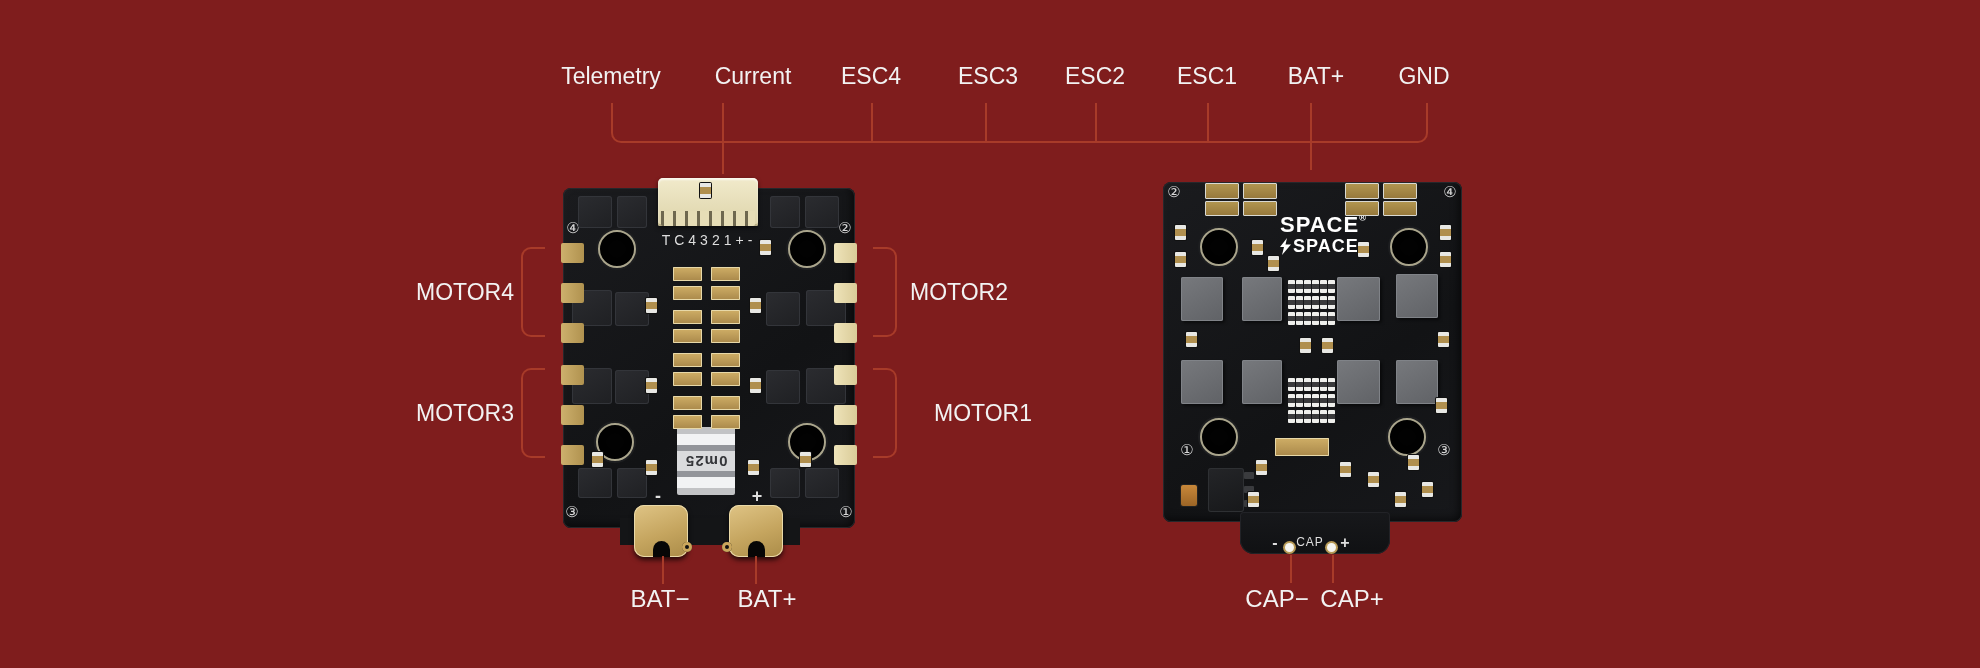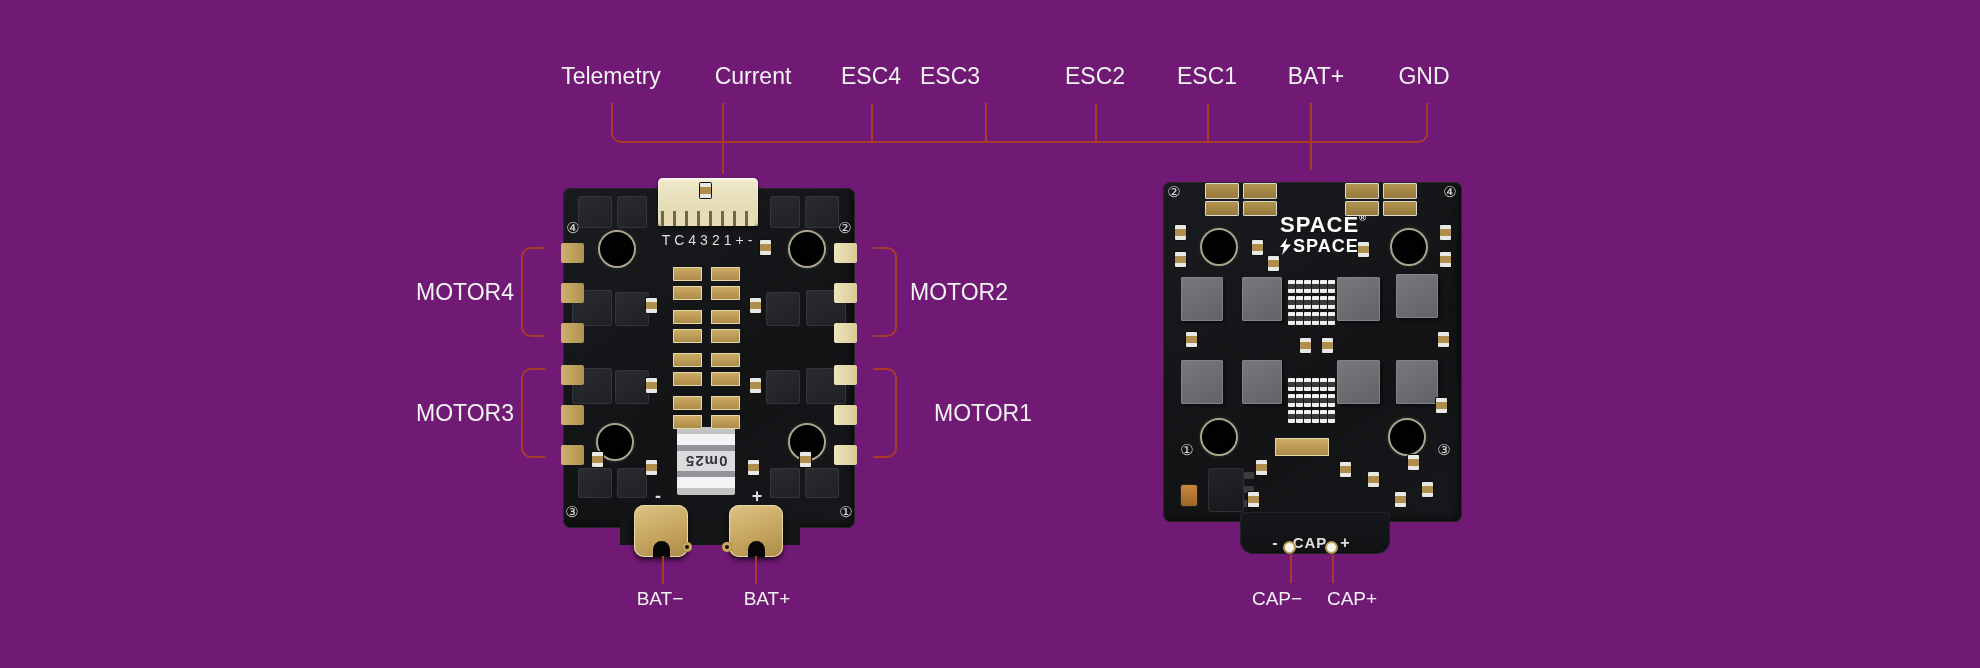--- a/index.html
+++ b/index.html
@@ -1,22 +1,22 @@
 <!DOCTYPE html>
 <html><head>
 <meta charset="utf-8">
 <style>
   html,body{margin:0;padding:0;background:#000;}
-  #stage{position:relative;width:1980px;height:668px;background:#701a75;overflow:hidden;
+  #stage{position:relative;width:1980px;height:668px;background:#7f1d1d;overflow:hidden;
          font-family:"Liberation Sans", sans-serif;color:#f2f2f2;}
 
   
   .pin-label{position:absolute;top:63px;height:26px;line-height:26px;font-size:23px;
              color:#f2f2f2;transform:translateX(-50%);white-space:nowrap;}
-  .bottom-label{position:absolute;top:586px;height:26px;line-height:26px;font-size:19px;
+  .bottom-label{position:absolute;top:586px;height:26px;line-height:26px;font-size:24px;
              color:#f2f2f2;transform:translateX(-50%);white-space:nowrap;}
   .side-label{position:absolute;height:26px;line-height:26px;font-size:23px;color:#f2f2f2;white-space:nowrap;}
   .tick{position:absolute;top:103px;width:2px;height:39px;background:#a83b29;}
   #bracket{position:absolute;left:611px;top:103px;width:813px;height:38px;
            border-left:2px solid #a83b29;border-right:2px solid #a83b29;border-bottom:2px solid #a83b29;
            border-bottom-left-radius:10px;border-bottom-right-radius:10px;}
   .drop{position:absolute;width:2px;background:#a83b29;}
   .motor-bracket{position:absolute;width:22px;}
   .mb-left{border-left:2px solid #a83b29;border-top:2px solid #a83b29;border-bottom:2px solid #a83b29;
            border-top-left-radius:10px;border-bottom-left-radius:10px;}
@@ -66,21 +66,21 @@
   .tleg{position:absolute;width:10px;height:7px;background:#3a3b3e;border-radius:1px;}
 </style>
 </head>
 <body>
 
 <div id="stage">
 
   <div class="pin-label" style="left:611px">Telemetry</div>
   <div class="pin-label" style="left:753px">Current</div>
   <div class="pin-label" style="left:871px">ESC4</div>
-  <div class="pin-label" style="left:950px">ESC3</div>
+  <div class="pin-label" style="left:988px">ESC3</div>
   <div class="pin-label" style="left:1095px">ESC2</div>
   <div class="pin-label" style="left:1207px">ESC1</div>
   <div class="pin-label" style="left:1316px">BAT+</div>
   <div class="pin-label" style="left:1424px">GND</div>
 
   <div id="bracket"></div>
   <div class="tick" style="left:722px"></div>
   <div class="tick" style="left:871px"></div>
   <div class="tick" style="left:985px"></div>
   <div class="tick" style="left:1095px"></div>
@@ -216,21 +216,21 @@
     <div class="corner-num" style="left:281px;top:268px">③</div>
 
     <div class="orange-cap" style="left:18px;top:303px;width:16px;height:21px"></div>
     <div class="transistor" style="left:45px;top:286px;width:36px;height:44px">
       <div class="tleg" style="left:36px;top:4px"></div>
       <div class="tleg" style="left:36px;top:18px"></div>
       <div class="tleg" style="left:36px;top:32px"></div>
     </div>
     <div class="gold-cell" style="left:112px;top:256px;width:54px;height:18px"></div>
 
-    <div class="silk" style="left:147px;top:360px;transform:translate(-50%,-50%);font-size:15px;font-weight:bold;letter-spacing:1px">CAP</div>
+    <div class="silk" style="left:147px;top:360px;transform:translate(-50%,-50%);font-size:12px;font-weight:normal;letter-spacing:1px">CAP</div>
     <div class="silk" style="left:112px;top:361px;transform:translate(-50%,-50%);font-size:16px;font-weight:bold">-</div>
     <div class="silk" style="left:182px;top:361px;transform:translate(-50%,-50%);font-size:16px;font-weight:bold">+</div>
     <div class="cap-pad" style="left:122px;top:361px"></div>
     <div class="cap-pad" style="left:164px;top:361px"></div>
   <div class="chip-gray" style="left: 18px; top: 95px; width: 42px; height: 44px;"></div>
       <div class="chip-gray" style="left: 79px; top: 95px; width: 40px; height: 44px;"></div>
       <div class="chip-gray" style="left: 174px; top: 95px; width: 43px; height: 44px;"></div>
       <div class="chip-gray" style="left: 233px; top: 92px; width: 42px; height: 44px;"></div>
       <div class="chip-gray" style="left: 18px; top: 178px; width: 42px; height: 44px;"></div>
       <div class="chip-gray" style="left: 79px; top: 178px; width: 40px; height: 44px;"></div>

